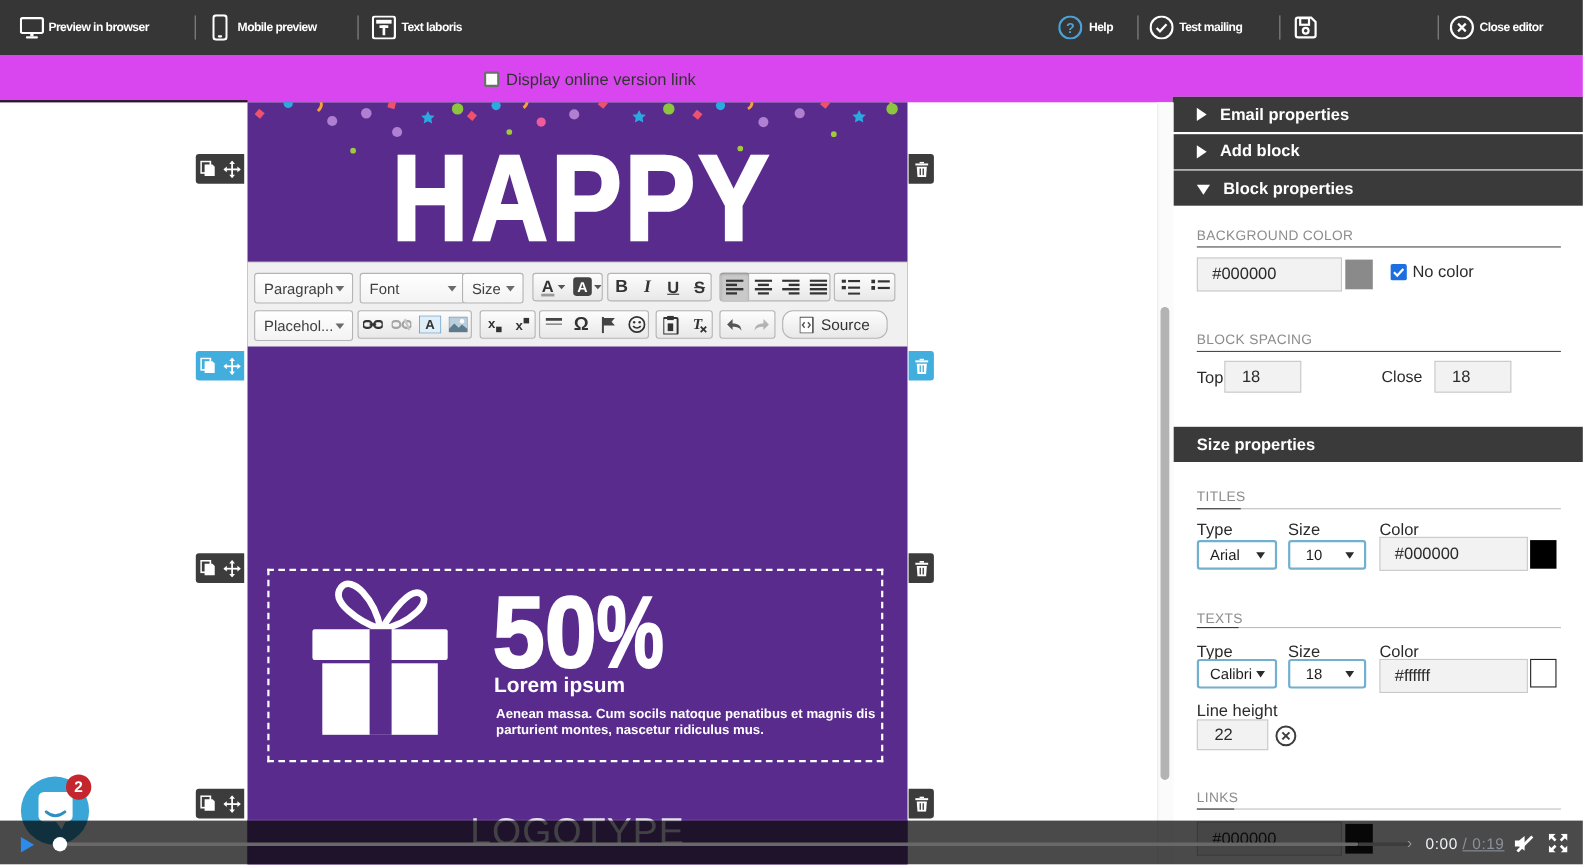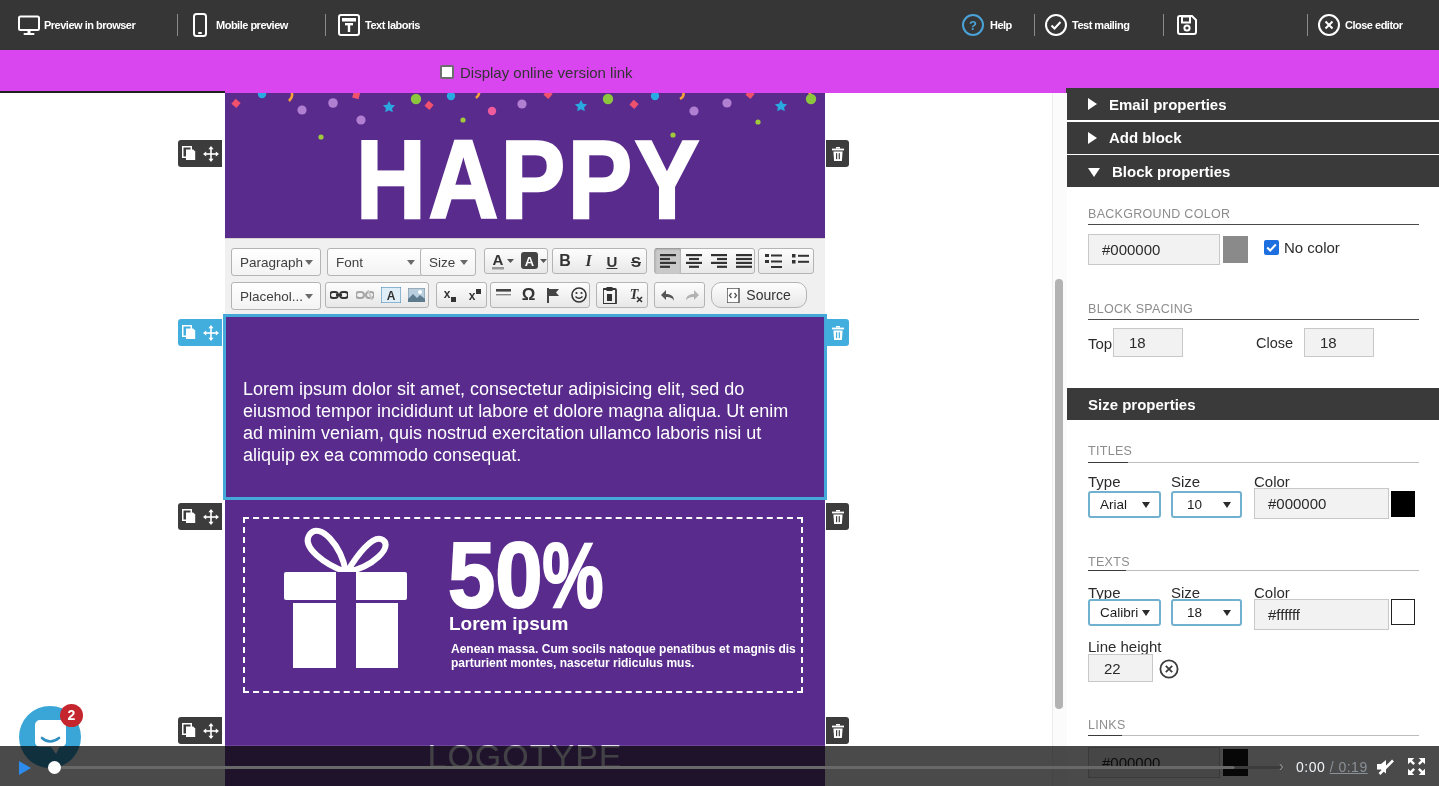--- a/index.html
+++ b/index.html
@@ -331,23 +331,20 @@
         </div>
     </div>
     <div class="grp" style="left:486px;top:43px;width:96px;border-radius:10px;">
       <div class="bt" style="width:100%;font-size:14px;color:#333;"><svg width="14" height="15" viewBox="0 0 14 15" style="margin-right:5px;">
             <rect x="0" y="0" width="12" height="15" rx="1" fill="#fff" stroke="#555" stroke-width="1.5"></rect>
             <path d="M4.5 5L2.5 7.5 4.5 10M7.5 5l2 2.5-2 2.5" fill="none" stroke="#555" stroke-width="1.3"></path>
           </svg>Source</div>
     </div>
   </div>
 
-  <div class="abs" style="left:-2px;top:221px;width:604px;height:186px;border:3px solid #44a8d8;background:#592b8d;box-sizing:border-box;">
-    <div style="position:absolute;left:17px;top:61px;width:560px;font-size:18px;line-height:22px;color:#fff;">Lorem ipsum dolor sit amet, consectetur adipisicing elit, sed do eiusmod tempor incididunt ut labore et dolore magna aliqua. Ut enim ad minim veniam, quis nostrud exercitation ullamco laboris nisi ut aliquip ex ea commodo consequat.</div>
-  </div>
 
   <div class="abs" style="left:18px;top:424px;width:560px;height:176px;border:2px dashed #fff;box-sizing:border-box;"></div>
   <svg class="abs" style="left:55px;top:432px" width="158" height="152" viewBox="0 0 158 152">
     <g fill="none" stroke="#fff" stroke-width="6">
       <path d="M66 47 C 46 40 20 22 30 9 C 40 -3 61 20 66 47 Z"></path>
       <path d="M67 47 C 76 32 93 8 103 15 C 113 22 93 42 67 47 Z"></path>
     </g>
     <rect x="4" y="47" width="123" height="28" rx="2" fill="#fff"></rect>
     <rect x="13" y="78" width="105" height="65" fill="#fff"></rect>
     <rect x="56" y="47" width="20" height="96" fill="#592b8d"></rect>

